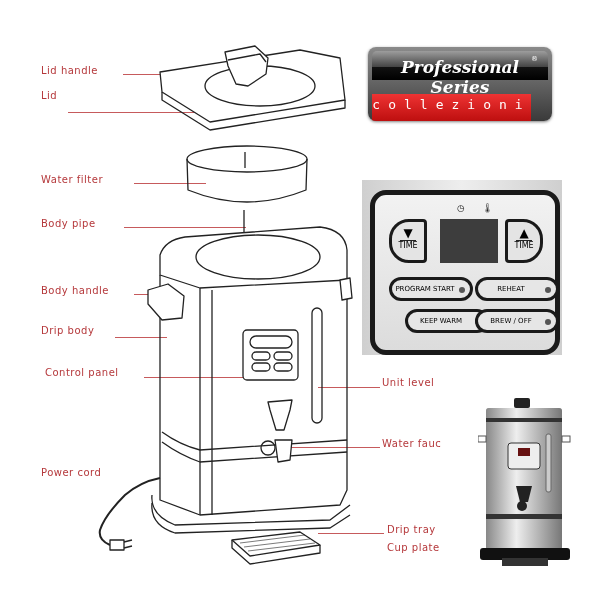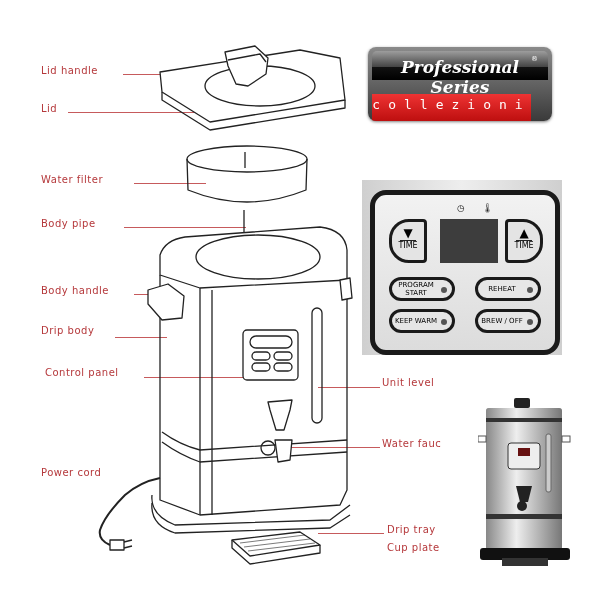--- a/index.html
+++ b/index.html
@@ -14,31 +14,31 @@
   .logo .bot{position:absolute;left:4px;right:21px;top:47px;height:38px;background:linear-gradient(#e33,#a00);border-radius:0 0 5px 5px;}
   .logo .sub{position:absolute;left:0;right:0;top:3px;text-align:center;color:#fff;font-size:13px;letter-spacing:8px;font-family:"DejaVu Sans Mono",monospace;}
   .panel{position:absolute;left:362px;top:180px;width:200px;height:175px;background:linear-gradient(90deg,#cfcfcf,#eee,#cfcfcf);}
   .panel .frame{position:absolute;left:8px;top:10px;width:180px;height:155px;border:5px solid #1a1a1a;border-radius:16px;background:linear-gradient(#f2f2f2,#dcdcdc);}
   .screen{position:absolute;left:65px;top:24px;width:58px;height:44px;background:#3d3d3d;}
   .icons{position:absolute;left:82px;top:8px;font-size:9px;color:#222;}
   .tbtn{position:absolute;top:24px;width:38px;height:44px;border:3px solid #1a1a1a;background:#e4e4e4;font-size:8px;text-align:center;box-sizing:border-box;}
   .tbtn.l{left:14px;border-radius:20px 4px 4px 20px;}
   .tbtn.r{left:130px;border-radius:4px 20px 20px 4px;}
   .tbtn .ar{display:block;font-size:12px;line-height:14px;margin-top:4px;border-bottom:1px solid #222;margin-left:8px;margin-right:8px;}
-  .pb{position:absolute;width:66px;height:24px;border:3px solid #1a1a1a;border-radius:14px;background:#e6e6e6;font-size:7px;line-height:8px;text-align:center;box-sizing:border-box;display:flex;align-items:center;justify-content:center;padding-right:12px;}
+  .pb{position:absolute;width:84px;height:24px;border:3px solid #1a1a1a;border-radius:14px;background:#e6e6e6;font-size:7px;line-height:8px;text-align:center;box-sizing:border-box;display:flex;align-items:center;justify-content:center;padding-right:12px;}
   .pb .dot{position:absolute;right:5px;top:7px;width:6px;height:6px;border-radius:50%;background:#555;}
   .photo{position:absolute;left:478px;top:398px;width:100px;height:172px;}
 </style>
 </head>
 <body>
 
 <div class="lbl" style="left:41px;top:65px;">Lid handle</div>
 <div class="ln" style="left:123px;top:74px;width:115px;"></div>
 
-<div class="lbl" style="left:41px;top:103px;">Lid</div>
+<div class="lbl" style="left:41px;top:90px;">Lid</div>
 <div class="ln" style="left:68px;top:112px;width:130px;"></div>
 
 <div class="lbl" style="left:41px;top:174px;">Water filter</div>
 <div class="ln" style="left:134px;top:183px;width:72px;"></div>
 
 <div class="lbl" style="left:41px;top:218px;">Body pipe</div>
 <div class="ln" style="left:124px;top:227px;width:122px;"></div>
 
 <div class="lbl" style="left:41px;top:285px;">Body handle</div>
 <div class="ln" style="left:134px;top:294px;width:14px;"></div>
@@ -157,21 +157,21 @@
       <span>TIME</span>
     </div>
     <div class="pb" style="left:14px;top:82px;">
       <span>PROGRAM START</span>
         <span class="dot"></span>
     </div>
     <div class="pb" style="left:100px;top:82px;">
       <span>REHEAT</span>
         <span class="dot"></span>
     </div>
-    <div class="pb" style="left:14px;top:114px;text-align:center;">
+    <div class="pb" style="left:30px;top:114px;text-align:center;">
       <span>KEEP WARM</span>
         <span class="dot"></span>
     </div>
     <div class="pb" style="left:100px;top:114px;">
       <span>BREW / OFF</span>
         <span class="dot"></span>
     </div>
   </div>
 </div>
 

